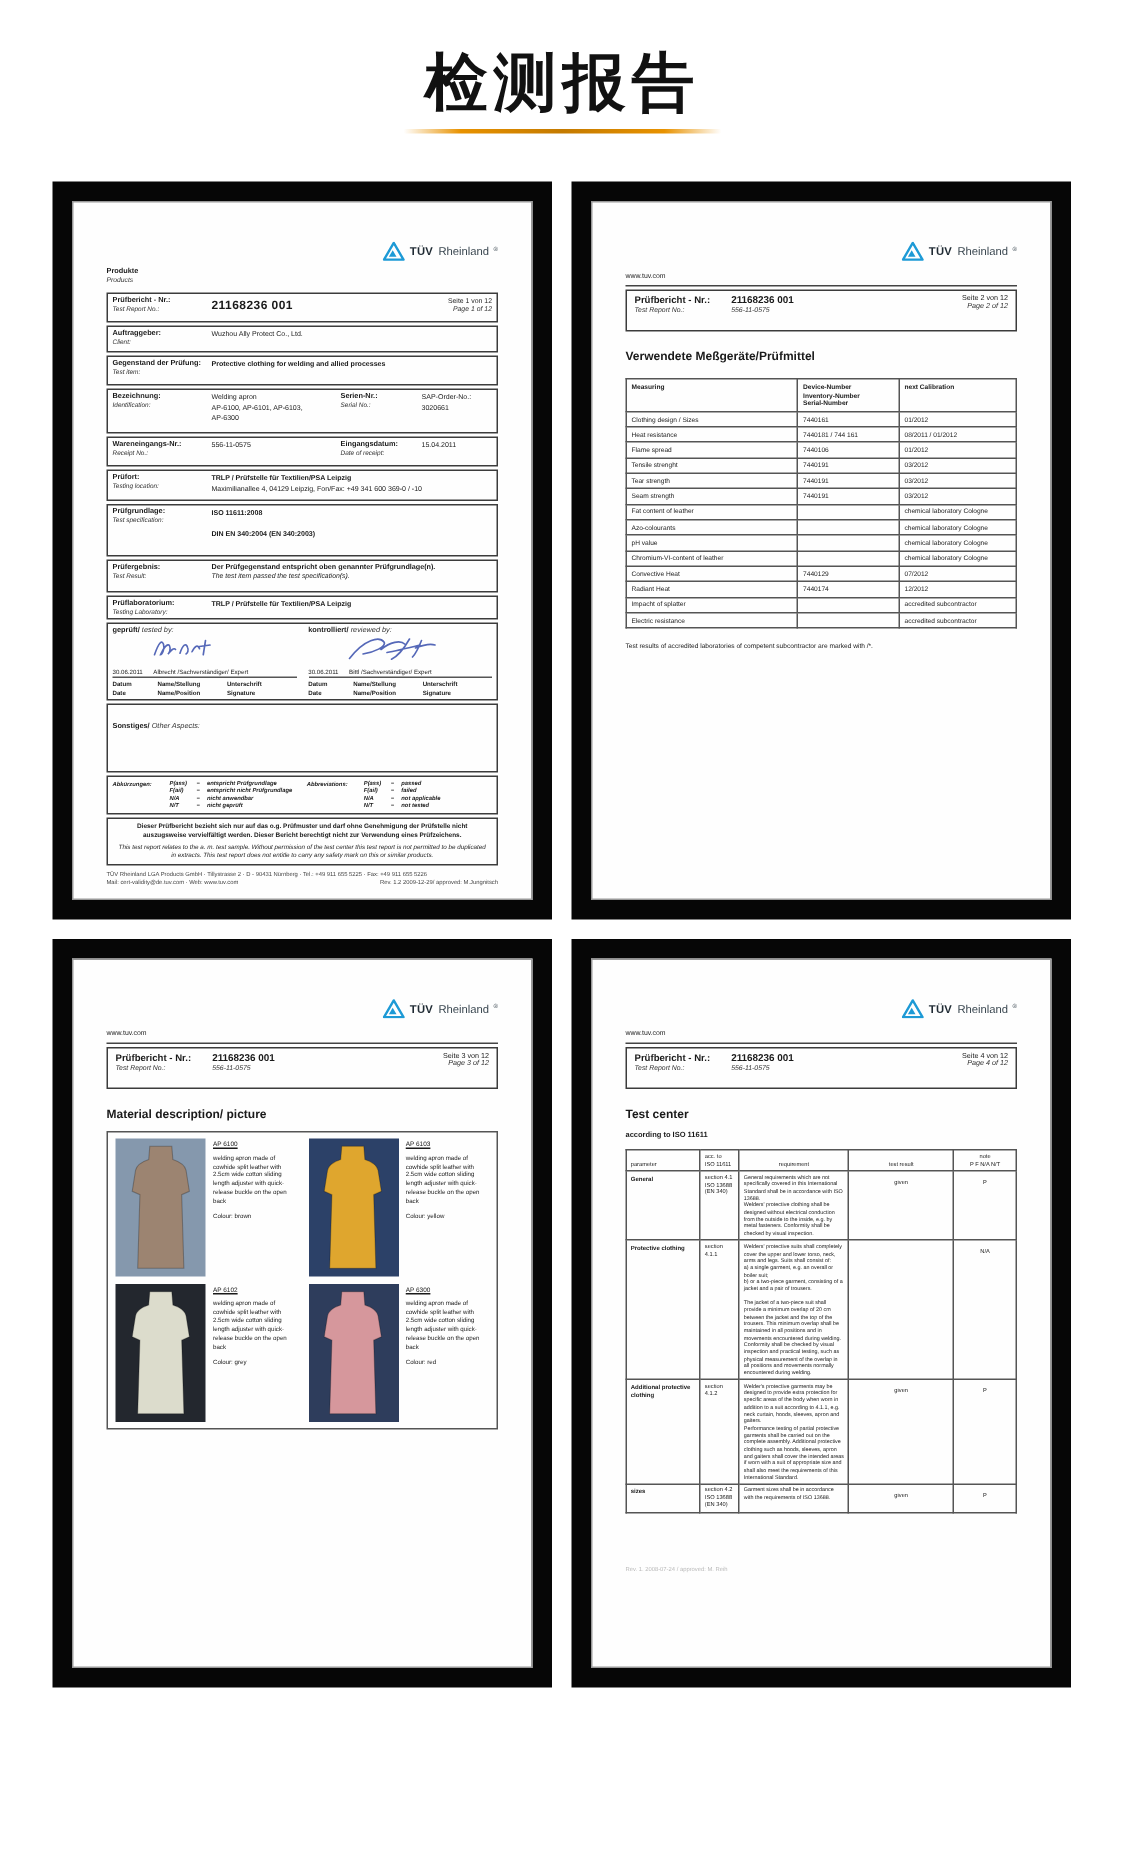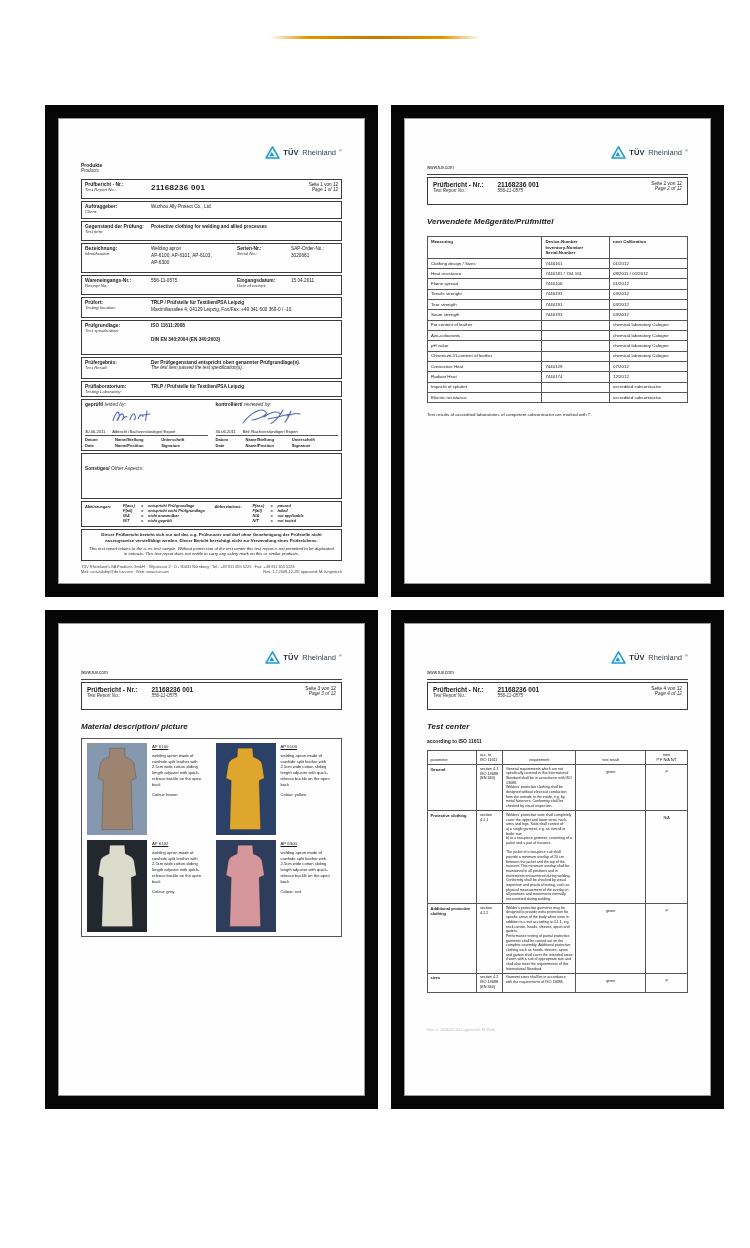--- a/index.html
+++ b/index.html
@@ -6,21 +6,21 @@
   body{width:750px;height:1248px;background:#ffffff;font-family:"Liberation Sans",sans-serif;color:#1a1a1a;overflow:hidden;}
   .pre{white-space:pre-line;}
 
   
   .top-title{padding-top:30px;text-align:center;}
   .top-title h1{margin:0;font-size:42px;line-height:50px;font-weight:900;letter-spacing:4px;color:#111;}
   .gold-line{width:212px;height:3px;margin:6px auto 0;border-radius:2px;
     background:linear-gradient(90deg,rgba(232,146,0,0) 0%,#e89200 18%,#c47a00 50%,#e89200 82%,rgba(232,146,0,0) 100%);}
 
   
-  .grid{display:grid;grid-template-columns:333px 333px;column-gap:13px;row-gap:13px;padding:0 45px;margin-top:66px;}
+  .grid{display:grid;grid-template-columns:333px 333px;column-gap:13px;row-gap:13px;padding:0 35px;margin-top:32px;}
   .panel{background:#060606;padding:13px;box-sizing:border-box;}
   .panel.h1{height:492px;}
   .panel.h2{height:499px;}
   .page{position:relative;width:100%;height:100%;box-sizing:border-box;background:#fefefe;
     border:1px solid #999;padding:0 22px;overflow:hidden;}
 
   
   .logo-slot{position:absolute;top:26px;right:22px;}
   .tuv-logo{display:inline-flex;align-items:center;gap:3px;}
   .tuv-logo svg{display:block;}
@@ -33,21 +33,21 @@
 
   
   .hdr-box{margin-top:2px;border:1px solid #3c3c3c;display:flex;align-items:flex-start;padding:3px 5px 4px;min-height:19px;}
   .hdr-lab b{display:block;font-size:6.4px;}
   .hdr-lab i{display:block;font-size:4.6px;color:#333;}
   .hdr-no{margin-left:14px;}
   .hdr-no b{display:block;font-size:6.6px;}
   .hdr-no i{display:block;font-size:4.6px;color:#333;}
   .hdr-page{margin-left:auto;text-align:right;font-size:4.8px;}
   .hdr-page i{display:block;color:#333;}
-  .sec-heading{margin-top:12px;font-size:8px;font-weight:bold;font-style:italic;}
+  .sec-heading{margin-top:12px;font-size:8px;font-weight:bold;}
   .sub-heading{margin-top:7px;font-size:5px;font-weight:bold;}
 
   
   .produkte{margin-top:44px;}
   .produkte b{display:block;font-size:4.9px;}
   .produkte i{display:block;font-size:4.5px;color:#333;}
   .c1-table{margin-top:6px;}
   .c1-row{display:grid;grid-template-columns:66px 1fr;border:1px solid #3c3c3c;margin-bottom:2px;padding:2px 3px;box-sizing:border-box;}
   .c1-row.r-report{grid-template-columns:66px 1fr 56px;min-height:20px;}
   .c1-row.cols4{grid-template-columns:66px 86px 54px 1fr;}
@@ -130,20 +130,21 @@
   .c4acc{width:10%;}
   .c4req{width:28%;font-size:3.6px;}
   .c4res{width:27%;text-align:center !important;padding-top:5px !important;}
   .c4note{width:16%;text-align:center !important;padding-top:5px !important;}
   .c4-footer{margin-top:34px;font-size:3.9px;color:#b9b9b9;}
 </style>
 </head>
 <body>
 
 <div class="top-title">
+  <h1>检测报告</h1>
   <div class="gold-line"></div>
 </div>
 
 <div class="grid">
 
   <div class="panel h1">
     <div class="page">
       <span class="logo-slot"><span class="tuv-logo">
             <svg viewBox="0 0 32 28" width="15" height="13">
               <path d="M16 2 L30 26 L2 26 Z" fill="none" stroke="#1d9ad6" stroke-width="3.4" stroke-linejoin="round"></path>

